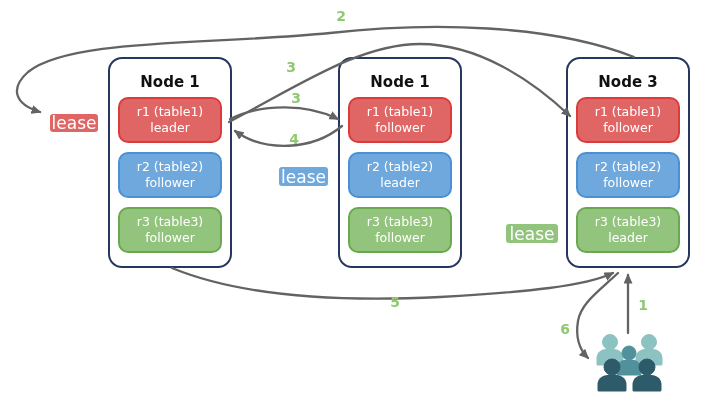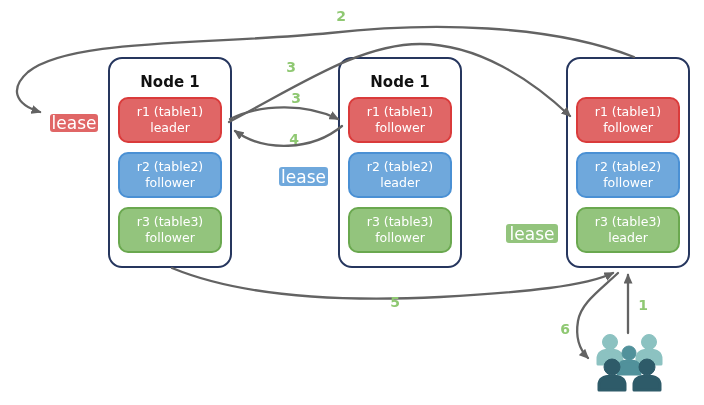--- a/index.html
+++ b/index.html
@@ -85,20 +85,21 @@
       <span>r2 (table2)</span>
       <span>leader</span>
     </div>
     <div class="replica row-2 col-green">
       <span>r3 (table3)</span>
       <span>follower</span>
     </div>
   </div>
 
   <div class="node" style="left:566px">
+    <div class="node-title">Node 3</div>
     <div class="replica row-0 col-red">
       <span>r1 (table1)</span>
       <span>follower</span>
     </div>
     <div class="replica row-1 col-blue">
       <span>r2 (table2)</span>
       <span>follower</span>
     </div>
     <div class="replica row-2 col-green">
       <span>r3 (table3)</span>

